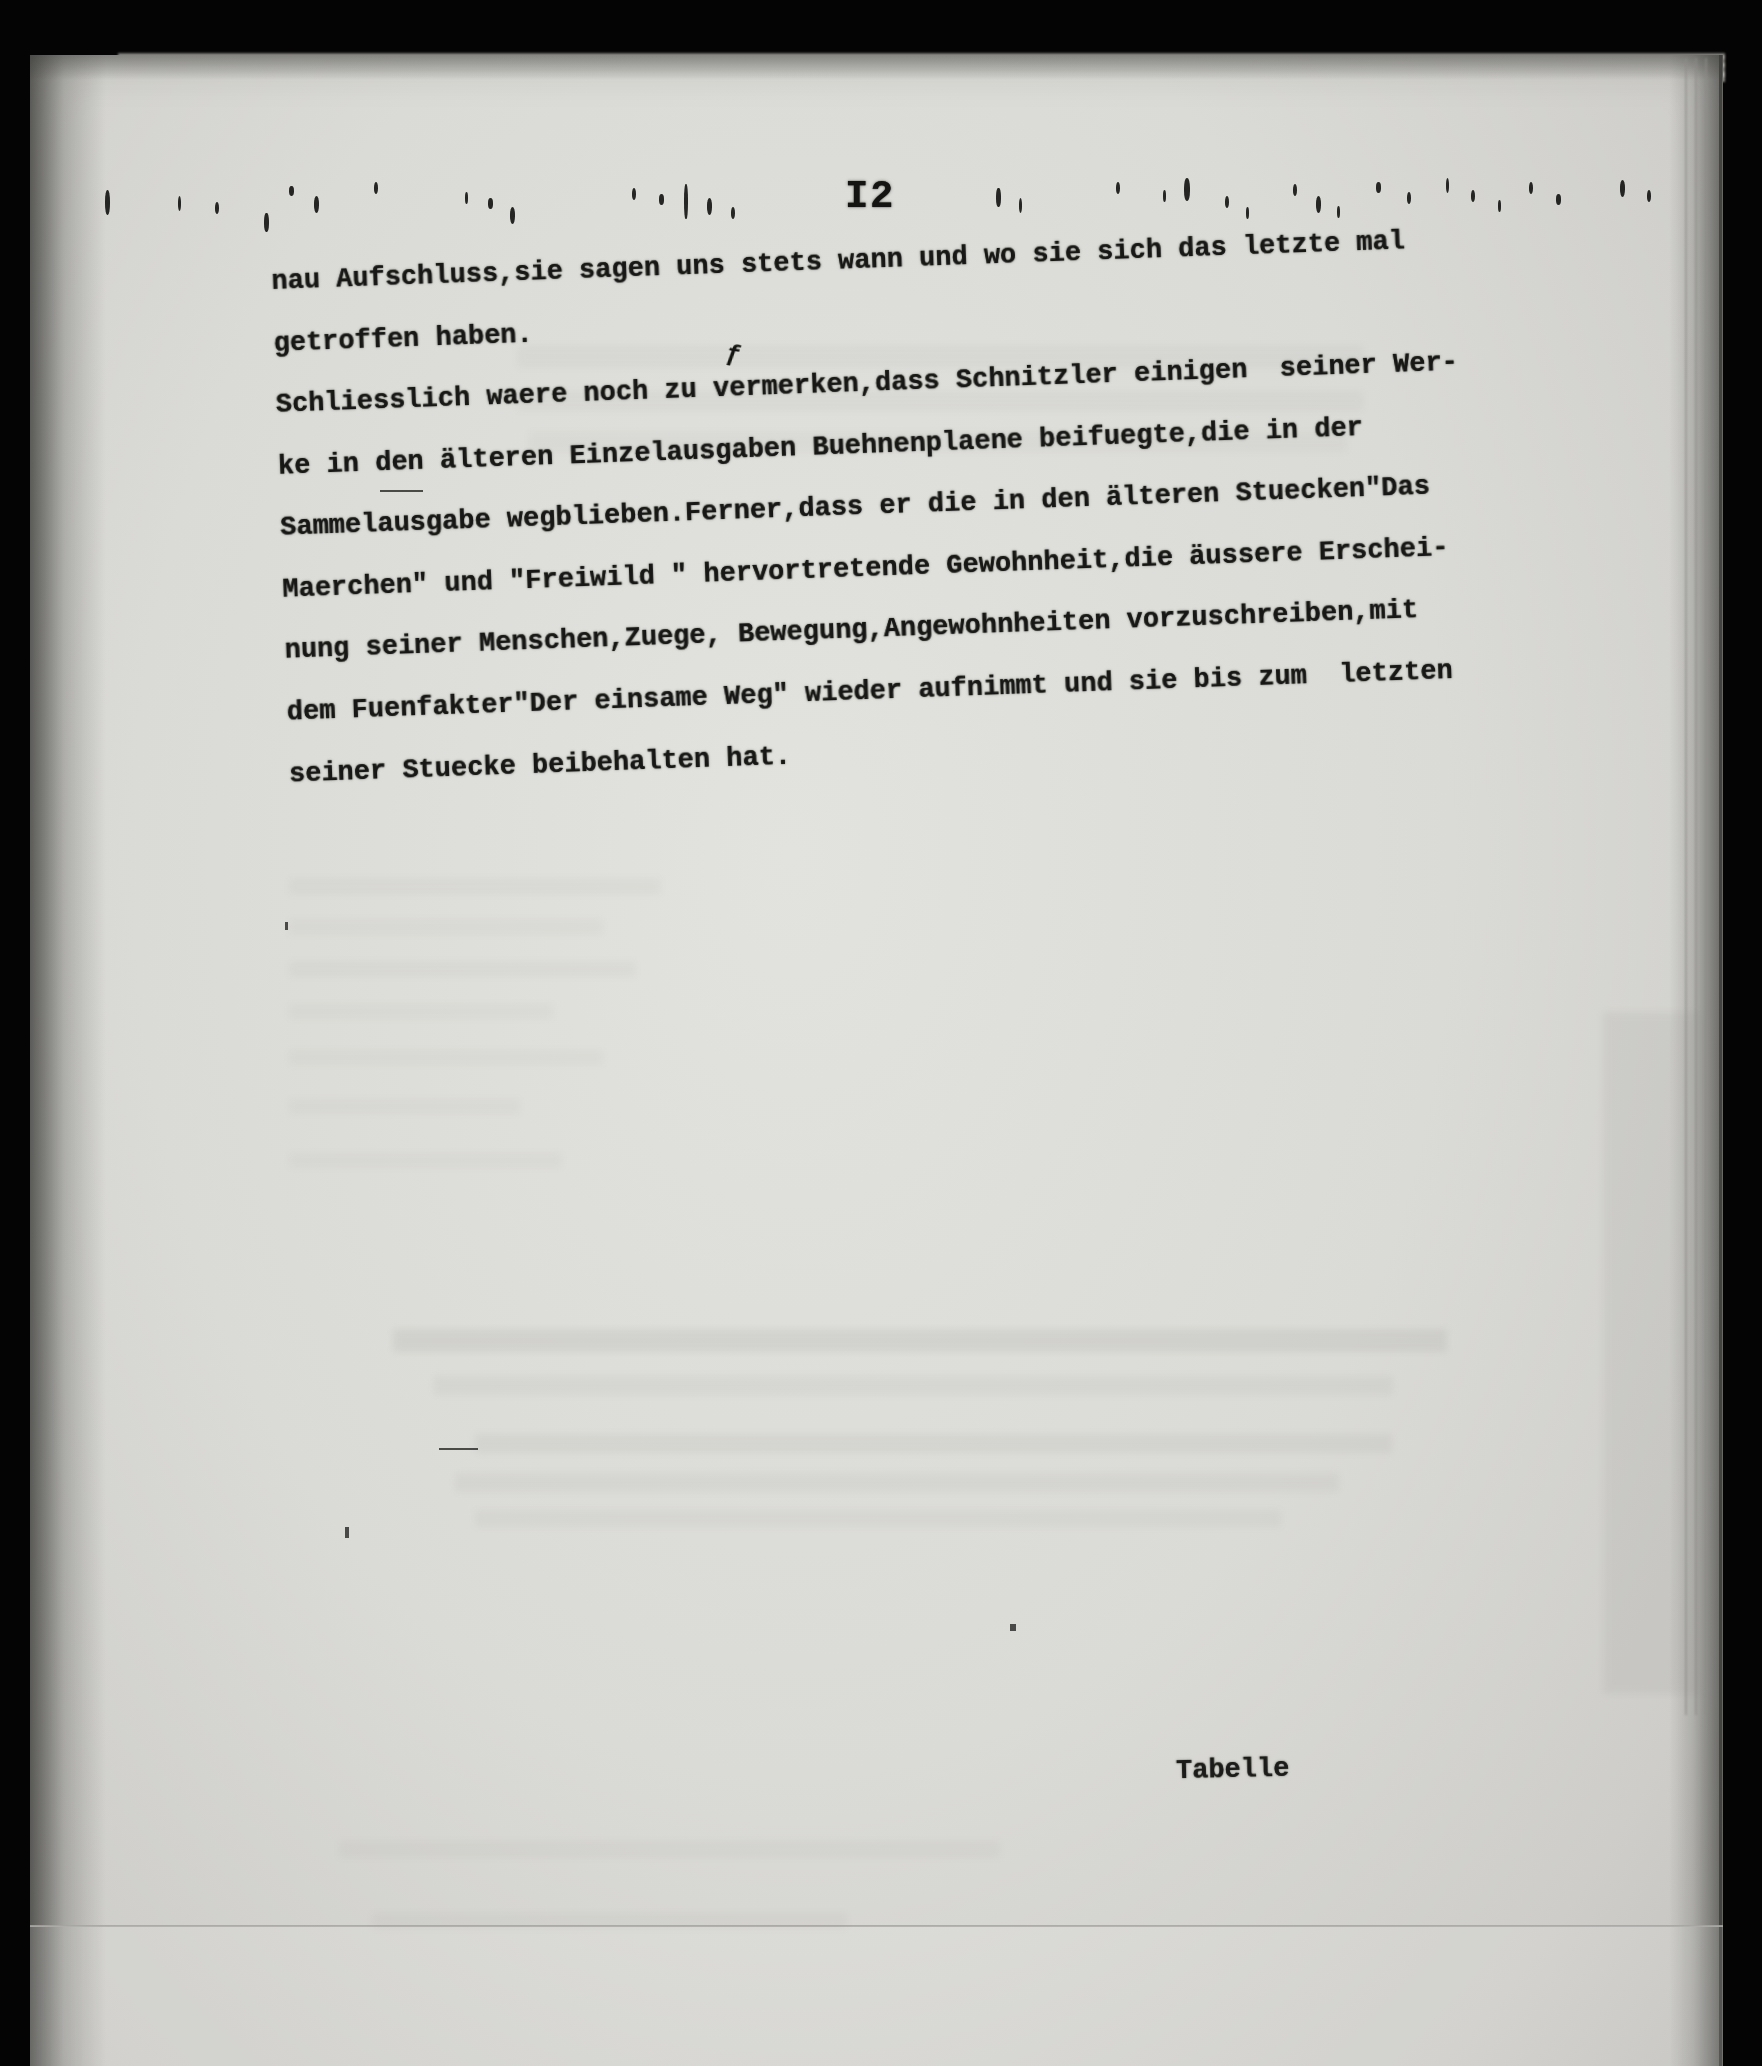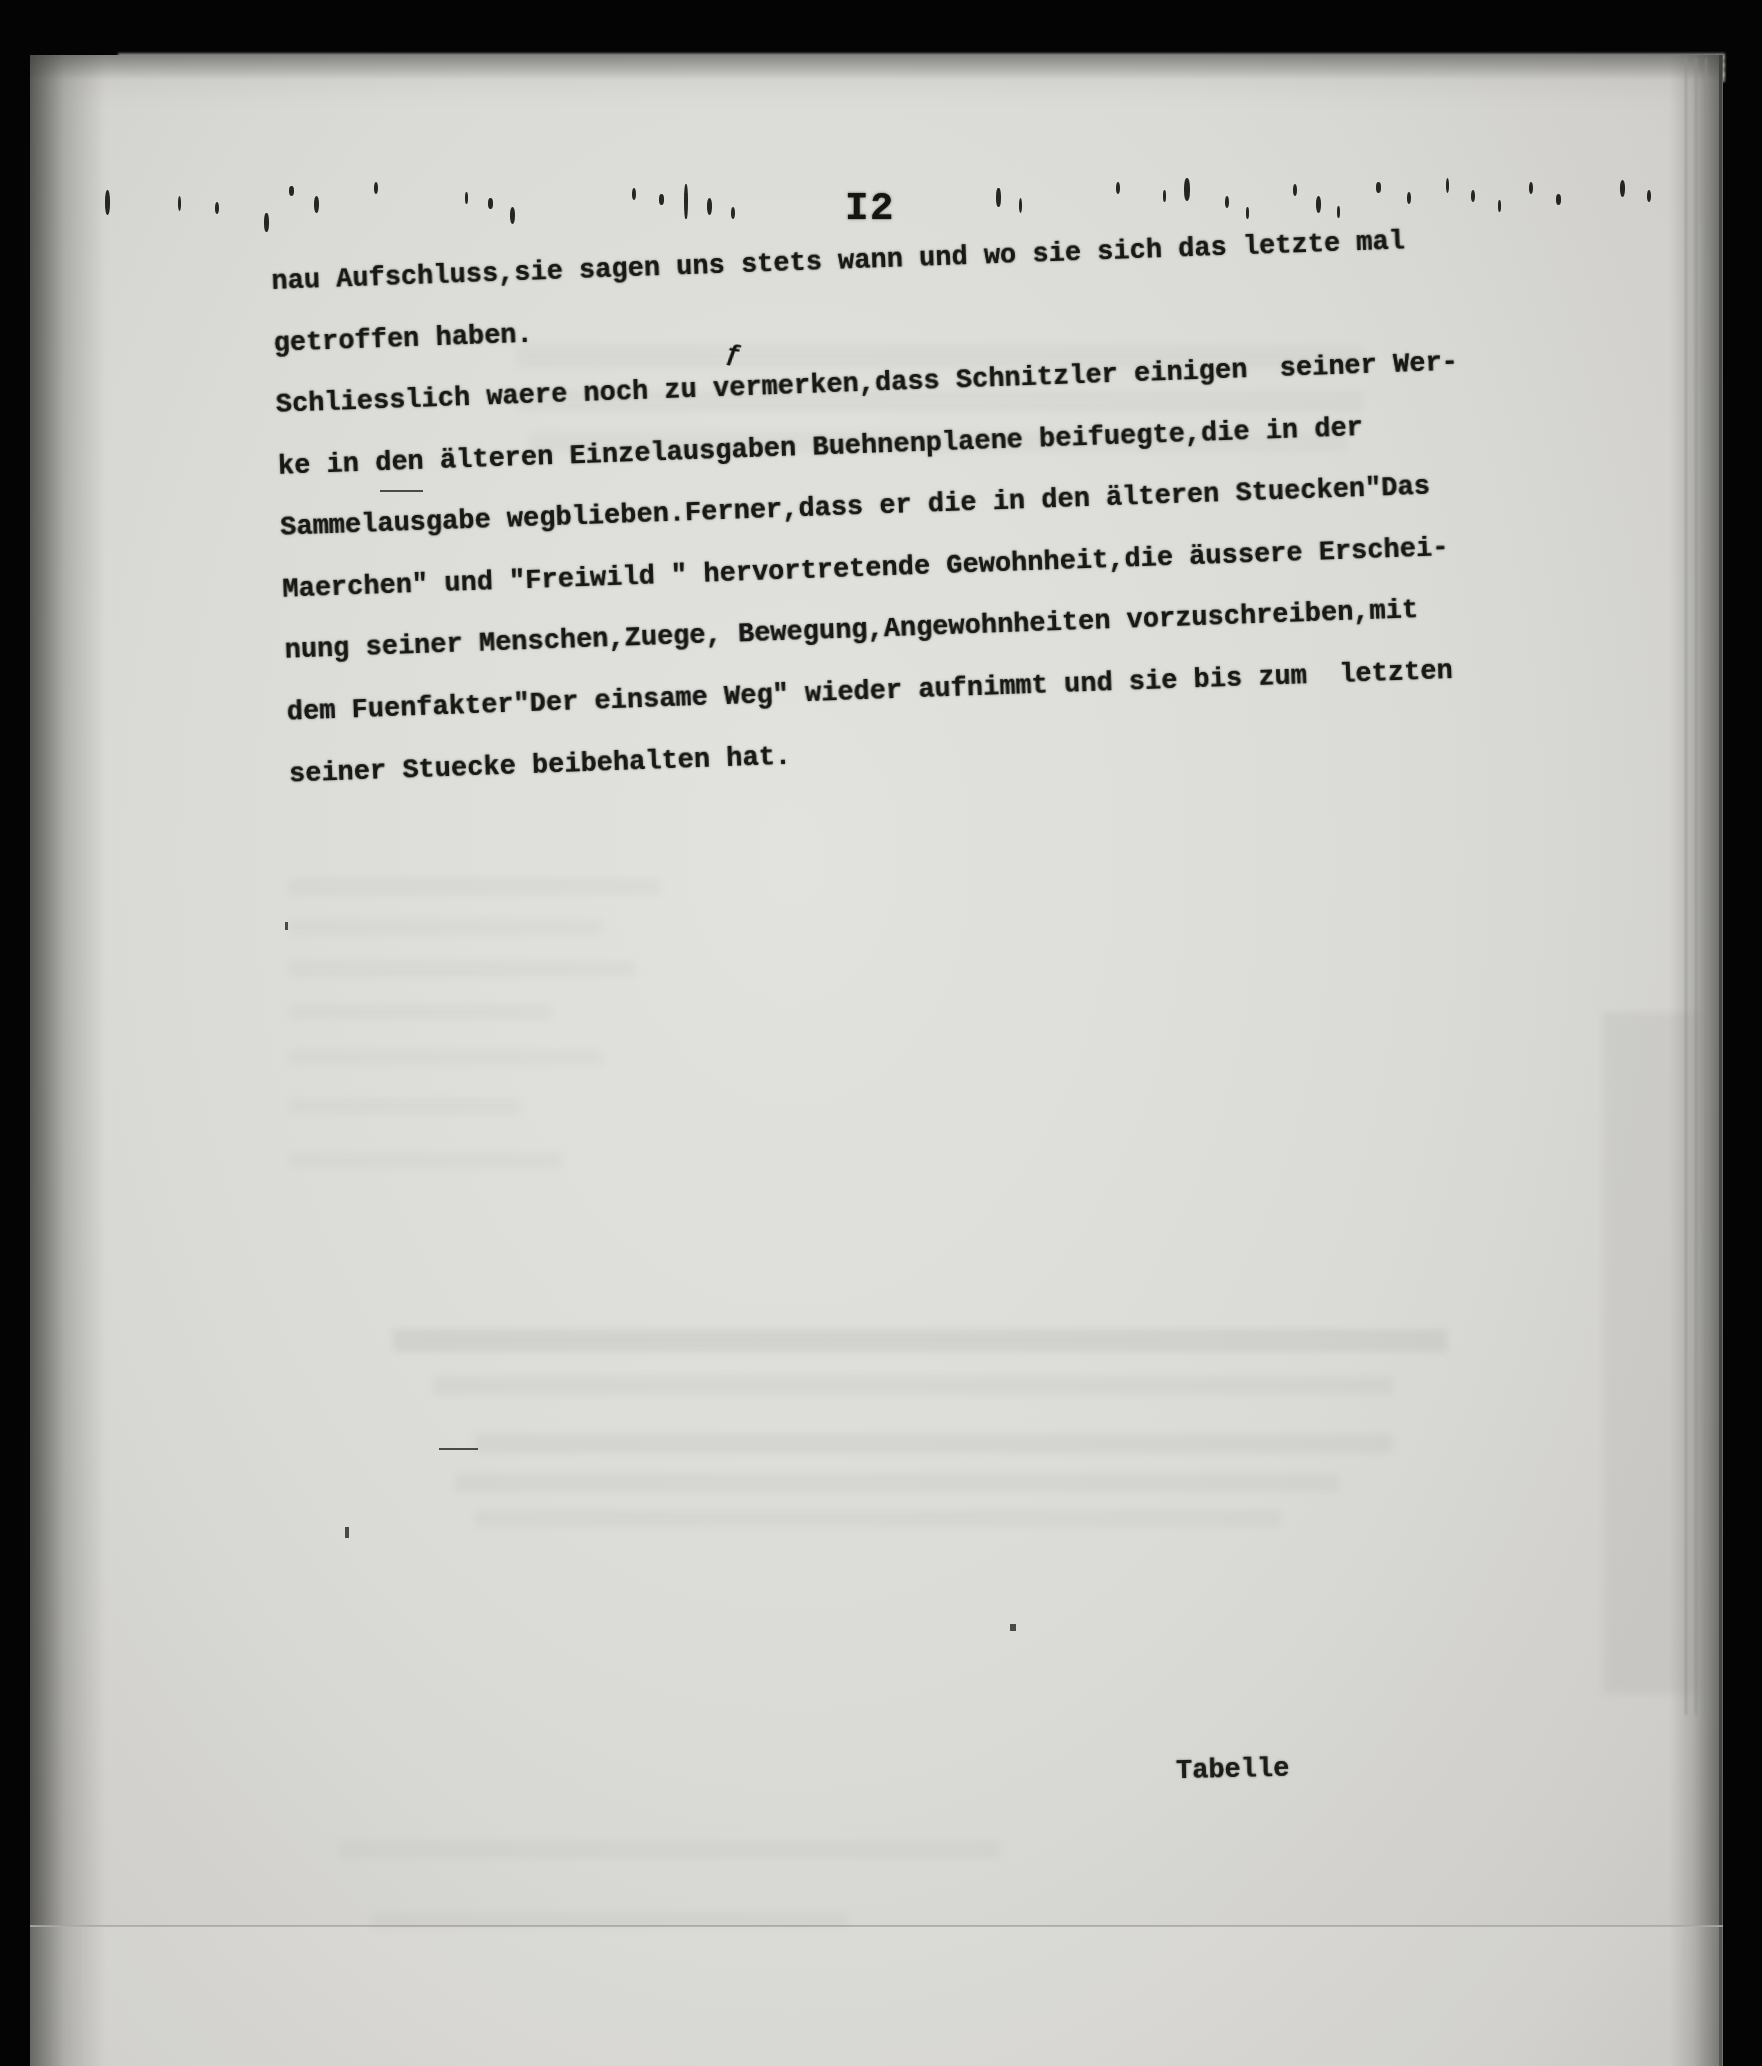--- a/index.html
+++ b/index.html
@@ -52,21 +52,21 @@
     position:absolute;left:271px;top:269px;width:1219px;
     transform:rotate(-2.05deg);transform-origin:0 0;
     color:#171715;
     font-size:27px;font-weight:bold;line-height:1;
     white-space:pre;
     text-shadow:0 0 0.8px rgba(25,25,23,.9),0 0 2.9px rgba(40,40,38,.35);
     filter:blur(0.2px);
   }
   .tline{position:absolute;left:0;}
   .page-number{
-    position:absolute;left:845px;top:187px;
+    position:absolute;left:845px;top:175px;
     color:#141412;font-size:39px;font-weight:bold;
     text-shadow:0 0 1.2px rgba(20,20,18,.9),0 0 3.7px rgba(40,40,38,.4);
     filter:blur(0.2px);letter-spacing:1.7px;
   }
   .footer-label{
     position:absolute;left:1176px;top:1755px;
     color:#1b1b19;font-size:27px;font-weight:bold;
     transform:rotate(-1.2deg);
     text-shadow:0 0 0.8px rgba(25,25,23,.9),0 0 2.9px rgba(40,40,38,.35);
     filter:blur(0.2px);

